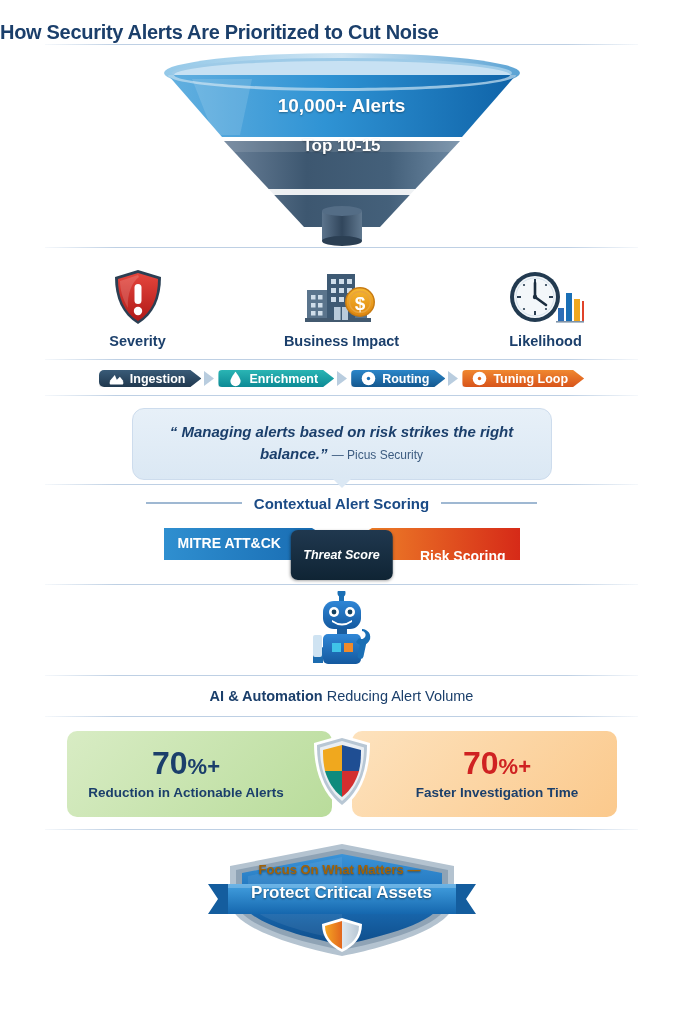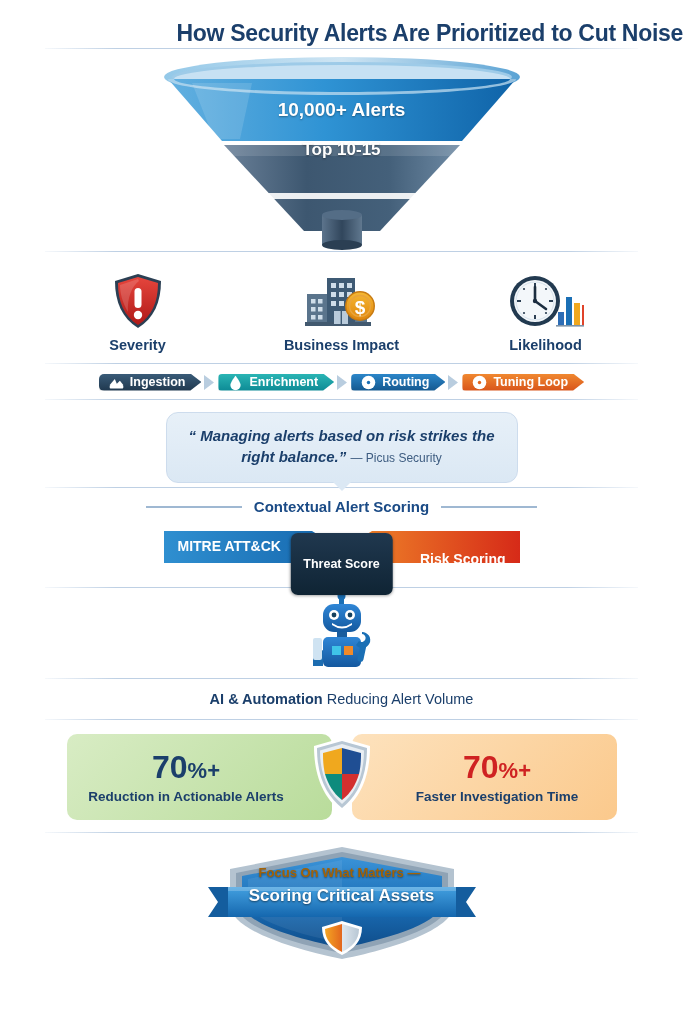--- a/index.html
+++ b/index.html
@@ -17,22 +17,22 @@
   }
   .page {
     width: 683px;
     height: 1024px;
     position: relative;
     background: #ffffff;
   }
 
   
   .title {
-    text-align: right;
-    font-size: 23px;
+    text-align: left;
+    font-size: 20px;
     font-weight: bold;
     color: #1b3f6b;
     letter-spacing: -0.3px;
     padding-top: 20px;
     line-height: 1.2;
   }
 
   
   .divider {
     height: 1px;
@@ -136,21 +136,21 @@
   }
 
   
   .quote-wrap {
     display: flex;
     justify-content: center;
     padding: 12px 0 4px 0;
   }
   .quote {
     position: relative;
-    width: 352px;
+    width: 420px;
     background: linear-gradient(to bottom, #e7f0f8, #dbe8f4);
     border: 1px solid #cddced;
     border-radius: 12px;
     padding: 12px 22px 14px 22px;
     box-sizing: border-box;
     text-align: center;
   }
   .quote:after {
     content: "";
     position: absolute;
@@ -204,25 +204,26 @@
   }
   .score-center {
     position: absolute;
     left: 50%;
     top: 6px;
     transform: translateX(-50%);
     background: linear-gradient(to bottom, #20384f, #0f2434);
     color: #ffffff;
     font-size: 12.5px;
     font-weight: bold;
-    padding: 24px 13px;
+    padding: 18px 13px;
     border-radius: 7px;
     z-index: 3;
     box-shadow: 0 1px 3px rgba(0,0,0,0.35);
     white-space: nowrap;
+    font-style: italic;
   }
   .score-up {
     position: absolute;
     left: 50%;
     bottom: -10px;
     transform: translateX(-50%);
     z-index: 2;
   }
 
   
@@ -686,16 +687,16 @@
       <path d="M16,44 L48,44 L48,74 L16,74 L26,59 Z" fill="#145d9e"></path>
       <path d="M284,44 L252,44 L252,74 L284,74 L274,59 Z" fill="#145d9e"></path>
 
       <rect x="36" y="44" width="228" height="30" fill="url(#ribG)"></rect>
       <rect x="36" y="44" width="228" height="4" fill="#ffffff" opacity="0.22"></rect>
 
       <path d="M150,78 L170,84 C170,98 162,106 150,112 C138,106 130,98 130,84 Z" fill="#ffffff"></path>
       <path d="M150,81 L167,86 C167,97 160,104 150,109 C140,104 133,97 133,86 Z" fill="url(#smShG)"></path>
     </svg>
     <div class="badge-line1">Focus On What Matters —</div>
-    <div class="badge-line2">Scoring Critical Assets</div>
+    <div class="badge-line2">Protect Critical Assets</div>
   </div>
 
 </div>
 
 </body></html>

